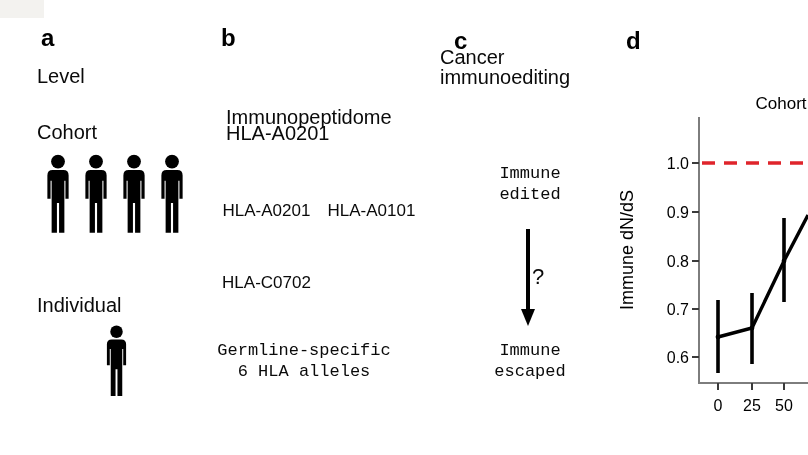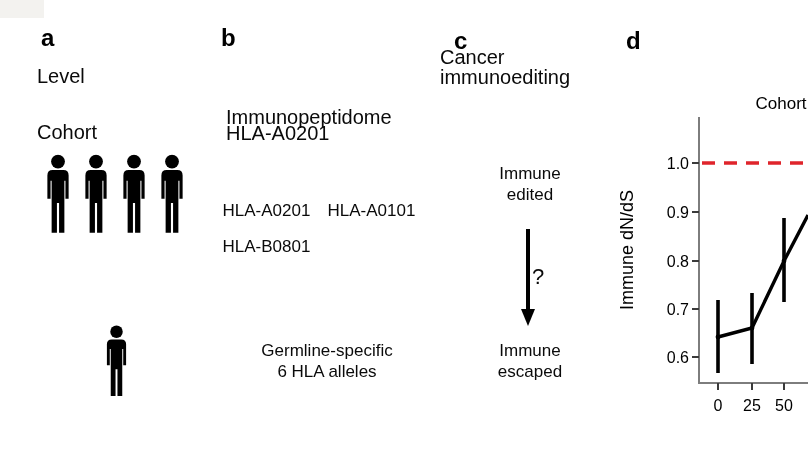--- a/index.html
+++ b/index.html
@@ -22,20 +22,21 @@
     font-size:20px;
     line-height:20px;
     text-align:left;
     white-space:nowrap;
   }
   .lbl2{
     font-size:17px;
     line-height:21px;
     text-align:center;
     white-space:nowrap;
+    font-family:Liberation Mono, monospace;
   }
   .icon-row{display:flex;gap:4px;align-items:flex-end;}
   .person{display:block;fill:#000;}
   .hla-grid{display:flex;flex-direction:column;}
   .hla-row{display:flex;gap:8px;height:36px;align-items:center;}
   .hla-cell{font-size:17px;white-space:nowrap;width:97px;text-align:center;}
   .qmark{font-size:22px;font-weight:500;line-height:1;}
   svg text{fill:#000;}
   .corner-artifact{background:#f3f2ef;}
 </style>
@@ -69,44 +70,45 @@
         <use href="#person-symbol"></use>
       </svg>
     <svg class="person" width="34" height="80" viewBox="0 0 64 150">
         <use href="#person-symbol"></use>
       </svg>
     <svg class="person" width="34" height="80" viewBox="0 0 64 150">
         <use href="#person-symbol"></use>
       </svg>
   </div>
 
+  <div class="abs lbl" style="left:37px;top:295px;width:160px;">Individual</div>
 
   <svg class="person abs" style="left:101px;top:325px;" width="31" height="72" viewBox="0 0 64 150">
       <use href="#person-symbol"></use>
     </svg>
 
   <div class="abs panel-letter" style="left:221px;top:26px;">b</div>
 
   <div class="abs lbl" style="left:226px;top:67px;width:180px;margin-top:40px;">Immunopeptidome</div>
 
   <div class="abs lbl" style="left:226px;top:123px;width:180px;">HLA-A0201</div>
 
   <div class="abs hla-grid" style="left:218px;top:193px;">
     <div class="hla-row">
       <span class="hla-cell">HLA-A0201</span>
       <span class="hla-cell">HLA-A0101</span>
     </div>
     <div class="hla-row">
-      <span class="hla-cell">HLA-B0801</span>
     </div>
     <div class="hla-row">
+      <span class="hla-cell">HLA-C0702</span>
     </div>
   </div>
 
-  <div class="abs lbl2" style="left:237px;top:340px;width:180px;">
+  <div class="abs lbl2" style="left:214px;top:340px;width:180px;">
     <div>Germline-specific</div>
     <div>6 HLA alleles</div>
   </div>
 
   <div class="abs panel-letter" style="left:454px;top:29px;">c</div>
 
   <div class="abs lbl" style="left:440px;top:47px;width:180px;">
     <div>Cancer</div>
     <div>immunoediting</div>
   </div>

